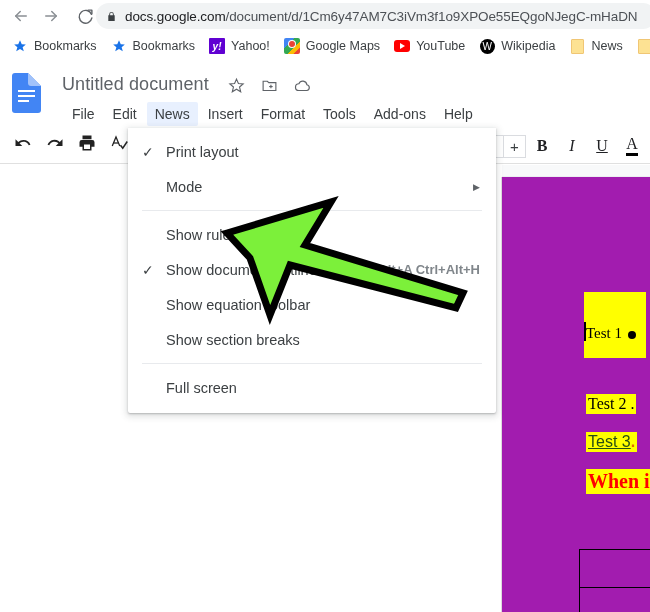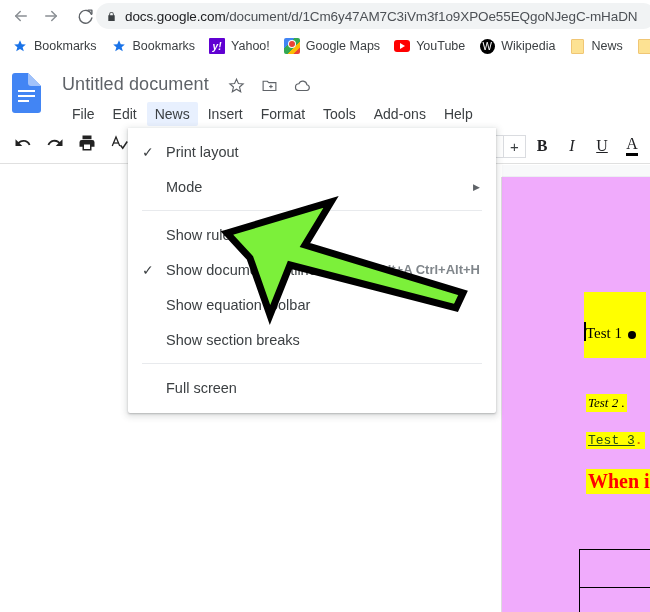--- a/index.html
+++ b/index.html
@@ -271,21 +271,21 @@
     position: absolute;
     left: 502px; top: 0px;
     width: 148px; height: 12px;
     background: #f8f9fa;
     border-bottom: 1px solid #eceff1;
   }
   .page {
     position: absolute;
     left: 501px; top: 12px;
     width: 149px; height: 435px;
-    background: #f0abfc;
+    background: #a21caf;
     border-left: 1px solid #dcdcdc;
   }
 
   .hl-big {
     position: absolute;
     left: 82px; top: 115px;
     width: 62px; height: 66px;
     background: #ffff00;
   }
   .test1 {
@@ -308,32 +308,31 @@
     width: 8px; height: 8px;
     border-radius: 50%;
     background: #000;
   }
 
   .test2 {
     position: absolute;
     left: 84px; top: 217px;
     background: #ffff00;
     font-family: "Liberation Serif", serif;
-    font-size: 13px;
+    font-size: 16px;
     color: #000;
     white-space: nowrap;
     padding: 1px 2px;
-    font-style: italic;
   }
   .test3 {
     position: absolute;
     left: 84px; top: 255px;
     background: #ffff00;
-    font-family: Liberation Mono, monospace;
-    font-size: 13px;
+    font-family: Liberation Sans, sans-serif;
+    font-size: 16px;
     white-space: nowrap;
     padding: 1px 2px;
   }
   .test3 .t3-word {
     color: #274e13;
     text-decoration: underline;
   }
   .test3 .t3-dot { color: #e06c00; font-weight: bold; }
 
   .wheni {

